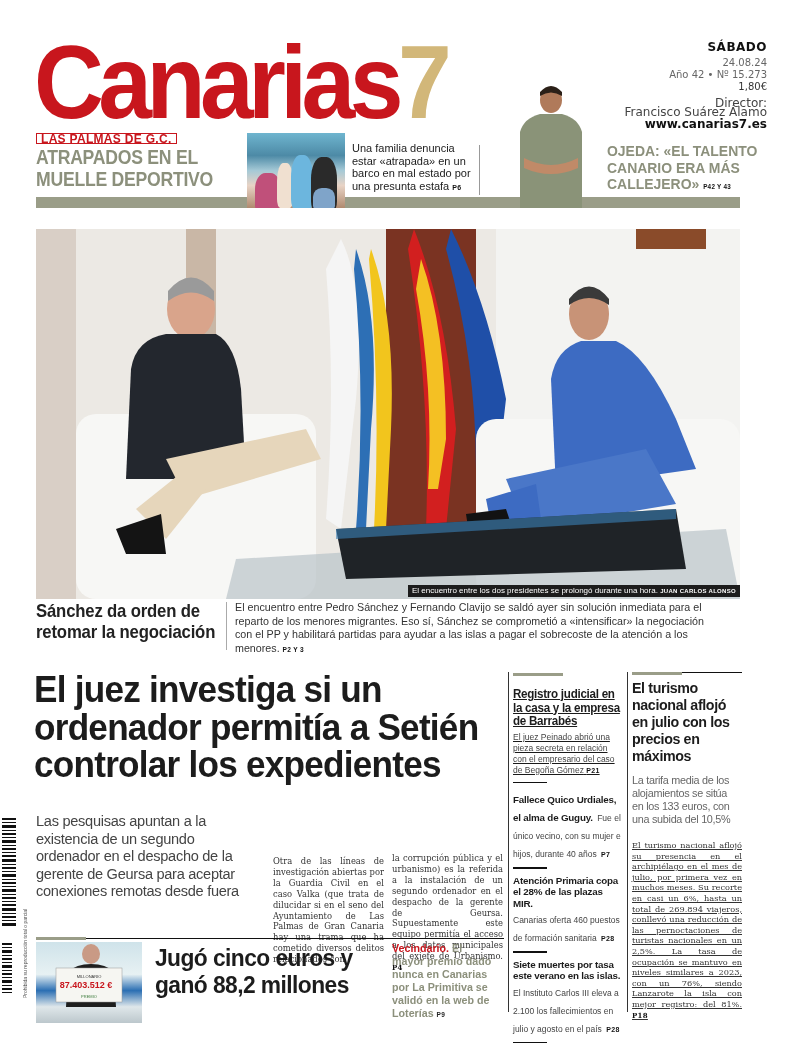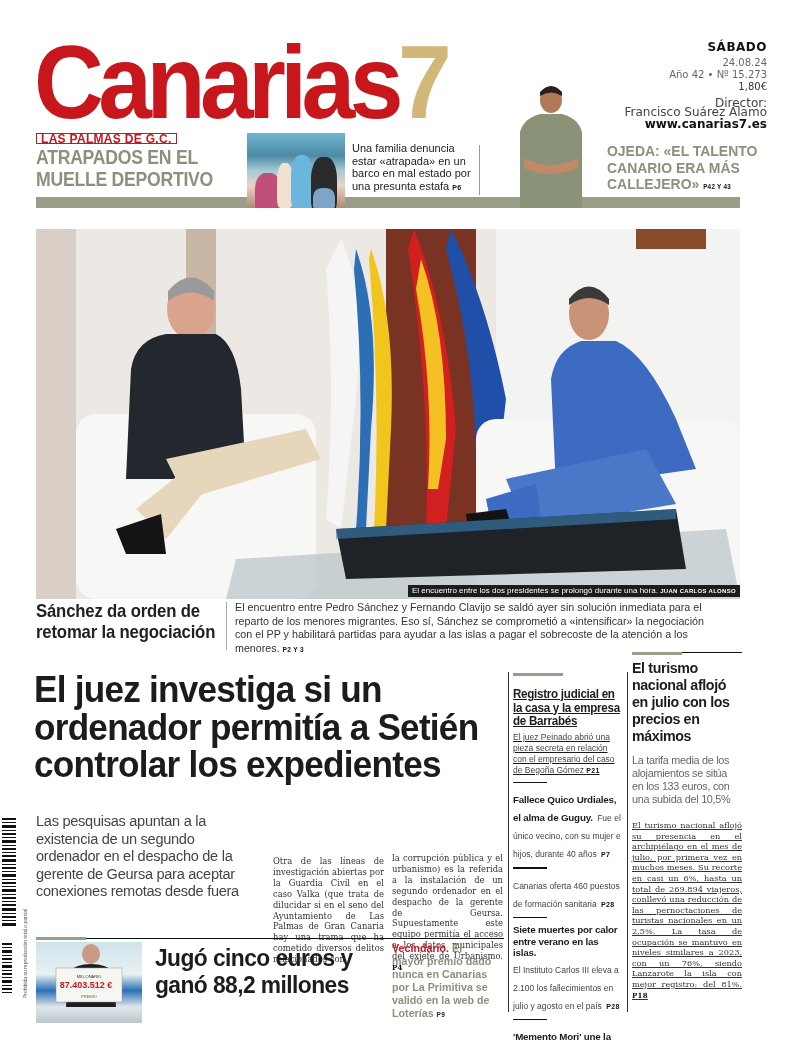--- a/index.html
+++ b/index.html
@@ -59,21 +59,21 @@
   
   .vsep3 { left: 508px; top: 672px; width: 1px; height: 340px; background: #333; }
   .vsep4 { left: 627px; top: 672px; width: 1px; height: 340px; background: #333; }
   .acc-short { height: 3px; background: #9a9d88; }
   .colR1 { left: 513px; top: 673px; width: 110px; }
   .colR1 .h { font-weight: 700; font-size: 12.5px; line-height: 13.5px; color: #1c1c1c; letter-spacing: -0.3px; margin-top: 5px; transform: scaleX(0.93); transform-origin: left top; white-space: nowrap; }
   .colR1 .t { font-size: 8.5px; line-height: 11px; color: #444; margin-top: 3px; }
   .colR1 .sep { width: 34px; height: 1.5px; background: #111; margin: 6px 0 6px; }
   .brief .bh { font-weight: 700; font-size: 9.8px; line-height: 11.5px; color: #1c1c1c; letter-spacing: -0.2px; }
   .brief .bt { font-size: 8.5px; line-height: 11px; color: #444; }
-  .colR2 { left: 632px; top: 652px; width: 110px; }
+  .colR2 { left: 632px; top: 672px; width: 110px; }
   .colR2 .topline { position: relative; height: 3px; }
   .colR2 .topline .dark { position: absolute; left: 0; top: 0; width: 110px; height: 1px; background: #111; }
   .colR2 .topline .acc { position: absolute; left: 0; top: 0; width: 50px; height: 3px; background: #222; }
   .colR2 .h { font-weight: 700; font-size: 15px; line-height: 17px; color: #1c1c1c; letter-spacing: -0.4px; margin-top: 4px; transform: scaleX(0.95); transform-origin: left top; white-space: nowrap; }
   .colR2 .sub { font-size: 11.4px; line-height: 13px; color: #666; margin-top: 10px; letter-spacing: -0.3px; transform: scaleX(0.95); transform-origin: left top; white-space: nowrap; }
   .colR2 .body-col { margin-top: 14px; font-size: 8.2px; line-height: 10.6px; text-decoration: underline; }
 
   
   .barcode { left: 2px; top: 818px; width: 18px; height: 180px; }
   .barcode-text { left: 22px; top: 818px; width: 8px; height: 180px; font-size: 5px; color: #555; writing-mode: vertical-rl; transform: rotate(180deg); white-space: nowrap; overflow: hidden; }
@@ -209,25 +209,26 @@
   <div style="margin-top: 12px; text-decoration: underline;">
     <div class="h" style="white-space:normal; width:118px; transform:scaleX(0.93);">Registro judicial en la casa y la empresa de Barrabés</div>
     <div class="t"><span>El juez Peinado abrió una pieza secreta en relación con el empresario del caso de Begoña Gómez</span> <span class="pref">P21</span></div>
   </div>
   <div class="sep"></div>
   <div class="brief">
     <span class="bh">Fallece Quico Urdiales, el alma de Guguy.</span> <span class="bt">Fue el único vecino, con su mujer e hijos, durante 40 años</span> <span class="pref">P7</span>
   </div>
   <div class="sep"></div>
   <div class="brief">
+    <div class="bh">Atención Primaria copa el 28% de las plazas MIR.</div>
     <span class="bt">Canarias oferta 460 puestos de formación sanitaria</span> <span class="pref">P28</span>
   </div>
   <div class="sep"></div>
   <div class="brief">
-    <div class="bh">Siete muertes por calor entre verano en las islas.</div>
+    <div class="bh">Siete muertes por tasa este verano en las islas.</div>
     <span class="bt">El Instituto Carlos III eleva a 2.100 los fallecimientos en julio y agosto en el país</span> <span class="pref">P28</span>
   </div>
   <div class="sep"></div>
   <div class="brief">
     <span class="bh">'Memento Mori' une la isla con Valladolid y Trieste.</span>  
   </div>
 </div>
 
 <div class="abs colR2">
   <div class="topline">

